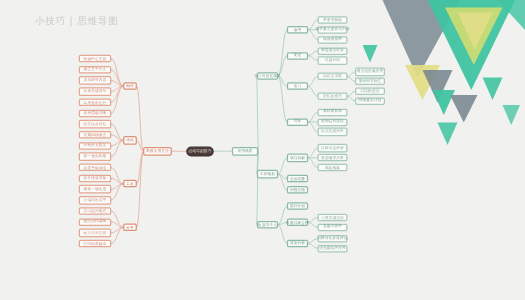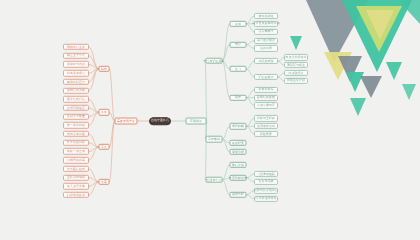--- a/index.html
+++ b/index.html
@@ -38,20 +38,21 @@
     border-radius:5px;font-size:2.9px;
   }
   .n-hub-l{border:0.7px solid #dd9177;color:#c4795e;background:#fdfbfa;}
   .n-hub-r{border:0.7px solid #8dbaa6;color:#6d9a86;background:#fafcfb;}
 </style>
 </head>
 <body>
 
 <div id="stage">
 
+  <div class="title">小技巧 | 思维导图</div>
 
   <svg class="deco" viewBox="0 0 130 125">
     <polygon points="16,0 78,0 44,62" fill="#7b8a92" opacity="0.85"></polygon>
     <polygon points="52,0 122,0 87,72" fill="#3fc3a0" opacity="0.95"></polygon>
     <polygon points="66,6 112,6 89,52" fill="#c9dc74" opacity="0.95"></polygon>
     <polygon points="76,10 104,10 90,40" fill="#e2dd86" opacity="0.9"></polygon>
     <polygon points="108,0 130,0 130,24" fill="#3fc3a0" opacity="0.8"></polygon>
     <polygon points="34,52 62,52 48,80" fill="#e2dd86" opacity="0.95"></polygon>
     <polygon points="48,56 72,56 60,82" fill="#7b8a92" opacity="0.9"></polygon>
     <polygon points="0,36 12,36 6,50" fill="#3fc3a0" opacity="0.9"></polygon>

